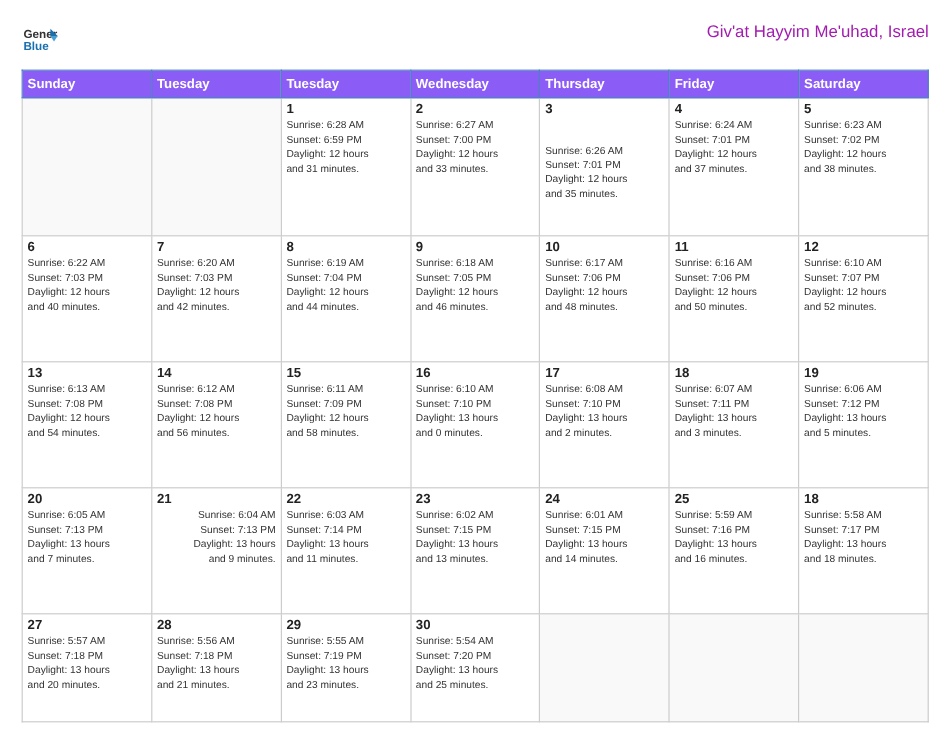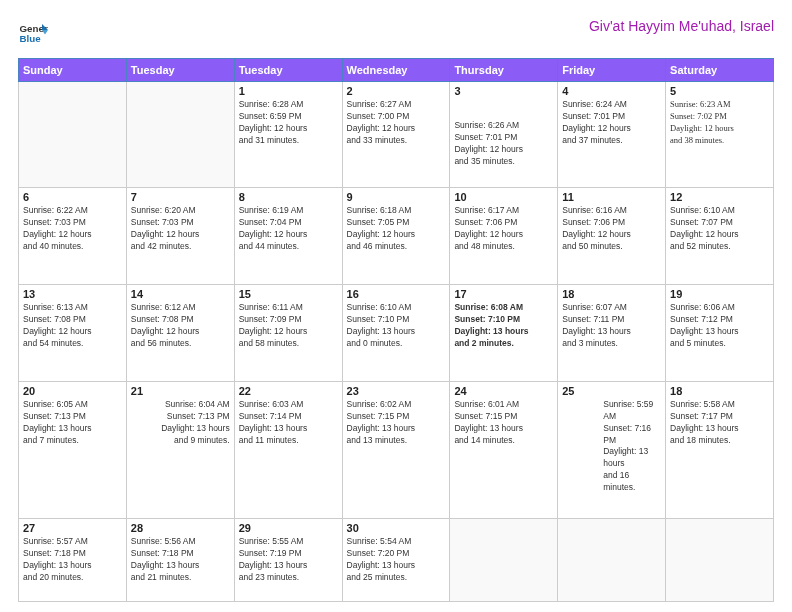--- a/index.html
+++ b/index.html
@@ -144,21 +144,21 @@
           </td>
           <td>
             <div class="day-num">4</div>
             <div class="day-info" style="white-space: pre-line;">Sunrise: 6:24 AM
 Sunset: 7:01 PM
 Daylight: 12 hours
 and 37 minutes.</div>
           </td>
           <td>
             <div class="day-num">5</div>
-            <div class="day-info" style="white-space: pre-line; font-family: Liberation Serif, serif;">Sunrise: 6:23 AM
+            <div class="day-info" style="white-space: pre-line;">Sunrise: 6:23 AM
 Sunset: 7:02 PM
 Daylight: 12 hours
 and 38 minutes.</div>
           </td>
         </tr>
         <tr>
           <td>
             <div class="day-num">6</div>
             <div class="day-info" style="white-space: pre-line;">Sunrise: 6:22 AM
 Sunset: 7:03 PM
@@ -232,21 +232,21 @@
           </td>
           <td>
             <div class="day-num">16</div>
             <div class="day-info" style="white-space: pre-line;">Sunrise: 6:10 AM
 Sunset: 7:10 PM
 Daylight: 13 hours
 and 0 minutes.</div>
           </td>
           <td>
             <div class="day-num">17</div>
-            <div class="day-info" style="white-space: pre-line; font-weight: bold;">Sunrise: 6:08 AM
+            <div class="day-info" style="white-space: pre-line;">Sunrise: 6:08 AM
 Sunset: 7:10 PM
 Daylight: 13 hours
 and 2 minutes.</div>
           </td>
           <td>
             <div class="day-num">18</div>
             <div class="day-info" style="white-space: pre-line;">Sunrise: 6:07 AM
 Sunset: 7:11 PM
 Daylight: 13 hours
 and 3 minutes.</div>
@@ -290,21 +290,21 @@
           </td>
           <td>
             <div class="day-num">24</div>
             <div class="day-info" style="white-space: pre-line;">Sunrise: 6:01 AM
 Sunset: 7:15 PM
 Daylight: 13 hours
 and 14 minutes.</div>
           </td>
           <td>
             <div class="day-num">25</div>
-            <div class="day-info" style="white-space: pre-line; margin-left: 41px;">Sunrise: 5:59 AM
+            <div class="day-info" style="white-space: pre-line;">Sunrise: 5:59 AM
 Sunset: 7:16 PM
 Daylight: 13 hours
 and 16 minutes.</div>
           </td>
           <td>
             <div class="day-num">18</div>
             <div class="day-info" style="white-space: pre-line;">Sunrise: 5:58 AM
 Sunset: 7:17 PM
 Daylight: 13 hours
 and 18 minutes.</div>

